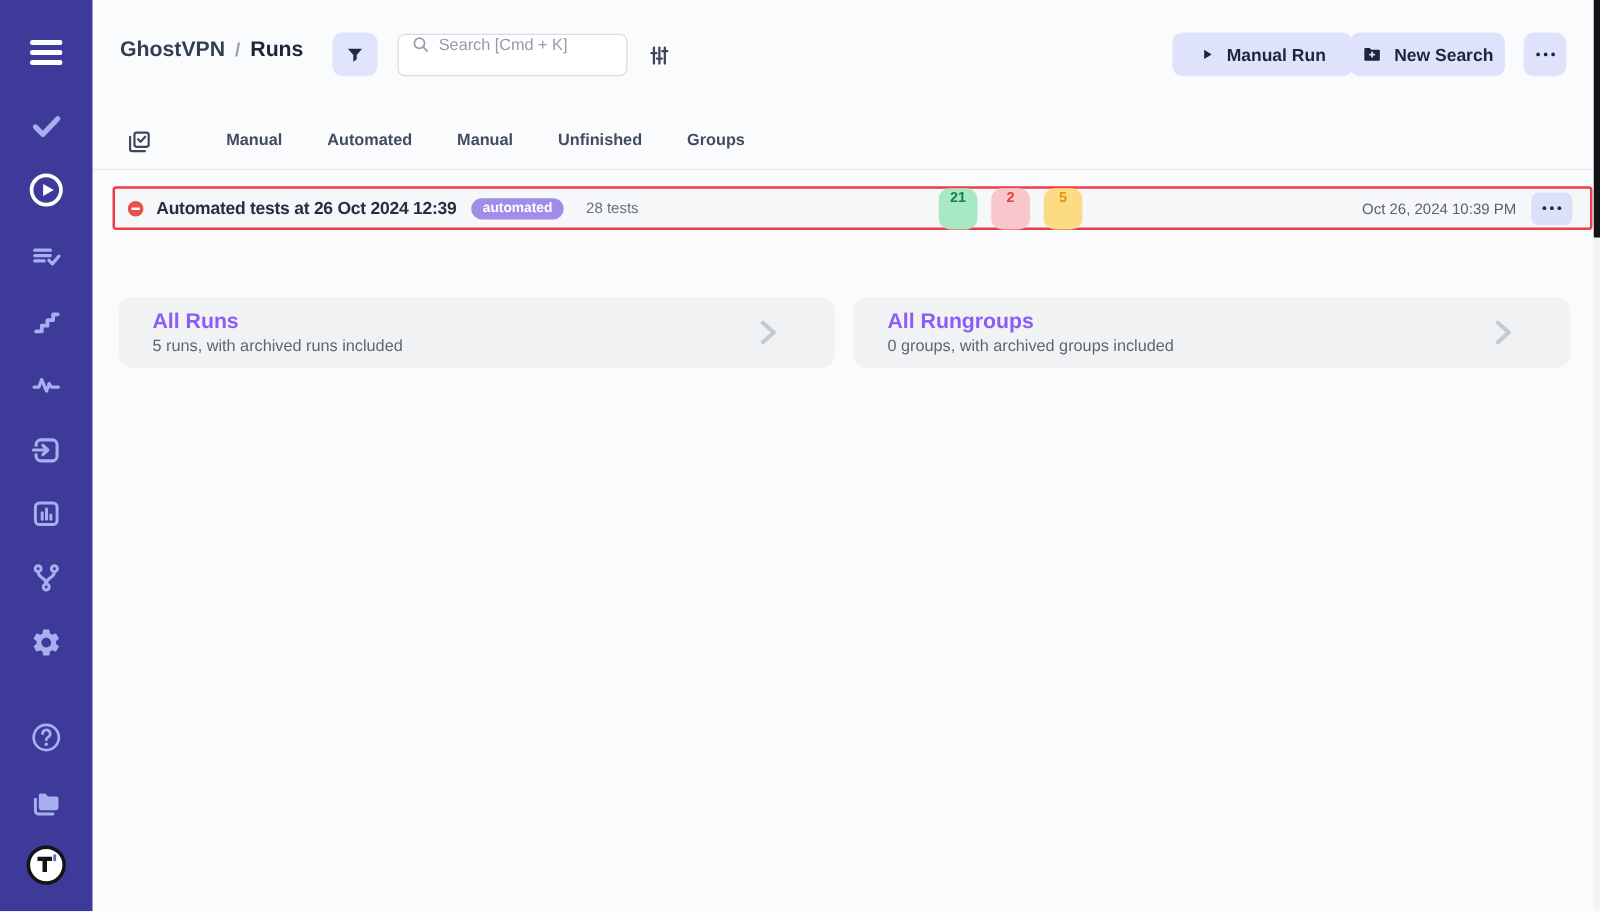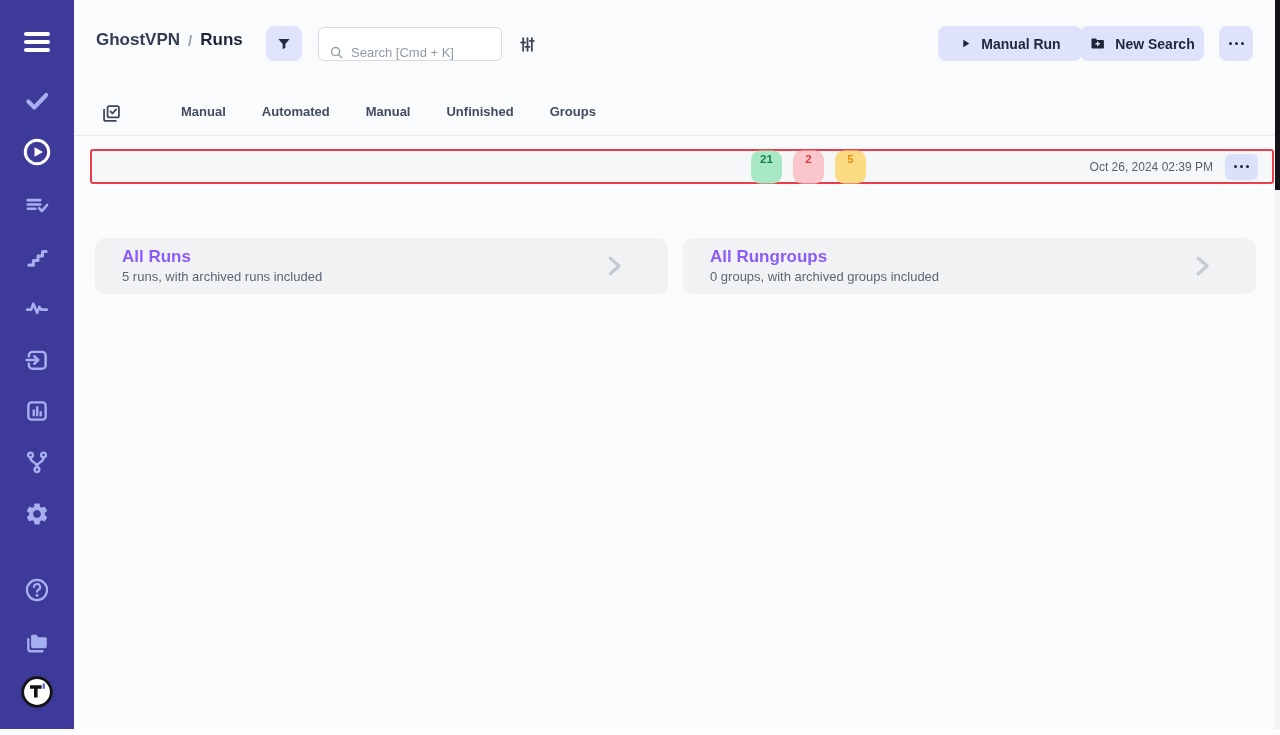--- a/index.html
+++ b/index.html
@@ -16,21 +16,21 @@
   .side-ico { position:absolute; left:24px; width:26px; height:26px; display:flex; align-items:center; justify-content:center; cursor:pointer; }
   .side-ico svg { width:100%; height:100%; }
 
   
   .breadcrumb { left:96px; top:30px; display:flex; align-items:center; gap:8px; }
   .crumb-project { font-size:17px; font-weight:700; color:#333e52; }
   .crumb-sep { font-size:15px; color:#97a0ad; font-weight:700; }
   .crumb-page { font-size:17px; font-weight:700; color:#1c2636; }
 
   .filter-btn { left:266px; top:26px; width:36px; height:35px; background:#dfe4fb; border:none; border-radius:8px; display:flex; align-items:center; justify-content:center; cursor:pointer; }
-  .search-box { left:318px; top:27px; width:184px; height:34px; background:#ffffff; border:1px solid #d8dbe2; border-radius:6px; display:flex; align-items:flex-end; padding:0 10px; gap:7px; }
+  .search-box { left:318px; top:27px; width:184px; height:34px; background:#ffffff; border:1px solid #d8dbe2; border-radius:6px; display:flex; align-items:flex-start; padding:0 10px; gap:7px; }
   .search-box input { border:none; outline:none; flex:1; font-size:13px; font-family:inherit; color:#444d5c; background:transparent; width:100%; }
   .search-box input::placeholder { color:#939ba8; }
   .adjust-btn { left:516px; top:33px; width:22px; height:22px; background:transparent; border:none; cursor:pointer; display:flex; align-items:center; justify-content:center; }
 
   .hdr-btn { height:35px; background:#dee3fb; border:none; border-radius:8px; display:flex; align-items:center; justify-content:center; gap:9px; font-family:inherit; font-size:14px; font-weight:700; color:#1e2738; cursor:pointer; }
   .btn-manual { left:938px; top:26px; width:144px; }
   .btn-newgroup { left:1080px; top:26px; width:124px; }
   .btn-more { left:1219px; top:26px; width:34px; }
   .dots { display:flex; gap:3px; align-items:center; }
   .dots i { width:3px; height:3px; border-radius:50%; background:#1e2738; display:block; }
@@ -236,26 +236,37 @@
   <span class="tab">Manual</span>
   <span class="tab">Automated</span>
   <span class="tab">Manual</span>
   <span class="tab">Unfinished</span>
   <span class="tab">Groups</span>
 </div>
 
 <div class="abs divider"></div>
 
 <div class="abs run-row">
+  <div class="rr-left">
+    <span style="display:flex">
+      <svg width="15" height="15" viewBox="0 0 24 24">
+          <circle cx="12" cy="12" r="10" fill="#e8504d"></circle>
+          <rect x="6.5" y="10.4" width="11" height="3.2" rx="1.6" fill="#ffffff"></rect>
+        </svg>
+    </span>
+    <span class="rr-title">Automated tests at 26 Oct 2024 12:39</span>
+    <span class="rr-badge">automated</span>
+    <span class="rr-tests">28 tests</span>
+  </div>
   <div class="rr-stats">
     <span class="stat-pill" style="background: rgb(169, 232, 196); color: rgb(18, 129, 74);">21</span>
     <span class="stat-pill" style="background: rgb(249, 199, 203); color: rgb(226, 61, 61);">2</span>
     <span class="stat-pill" style="background: rgb(251, 219, 131); color: rgb(236, 145, 9);">5</span>
   </div>
-  <span class="rr-date">Oct 26, 2024 02:39 PM</span>
+  <span class="rr-date">Oct 26, 2024 10:39 PM</span>
   <button class="rr-more">
     <span class="dots">
         <i></i>
         <i></i>
         <i></i>
       </span>
   </button>
 </div>
 
 <div class="abs card card-1">

